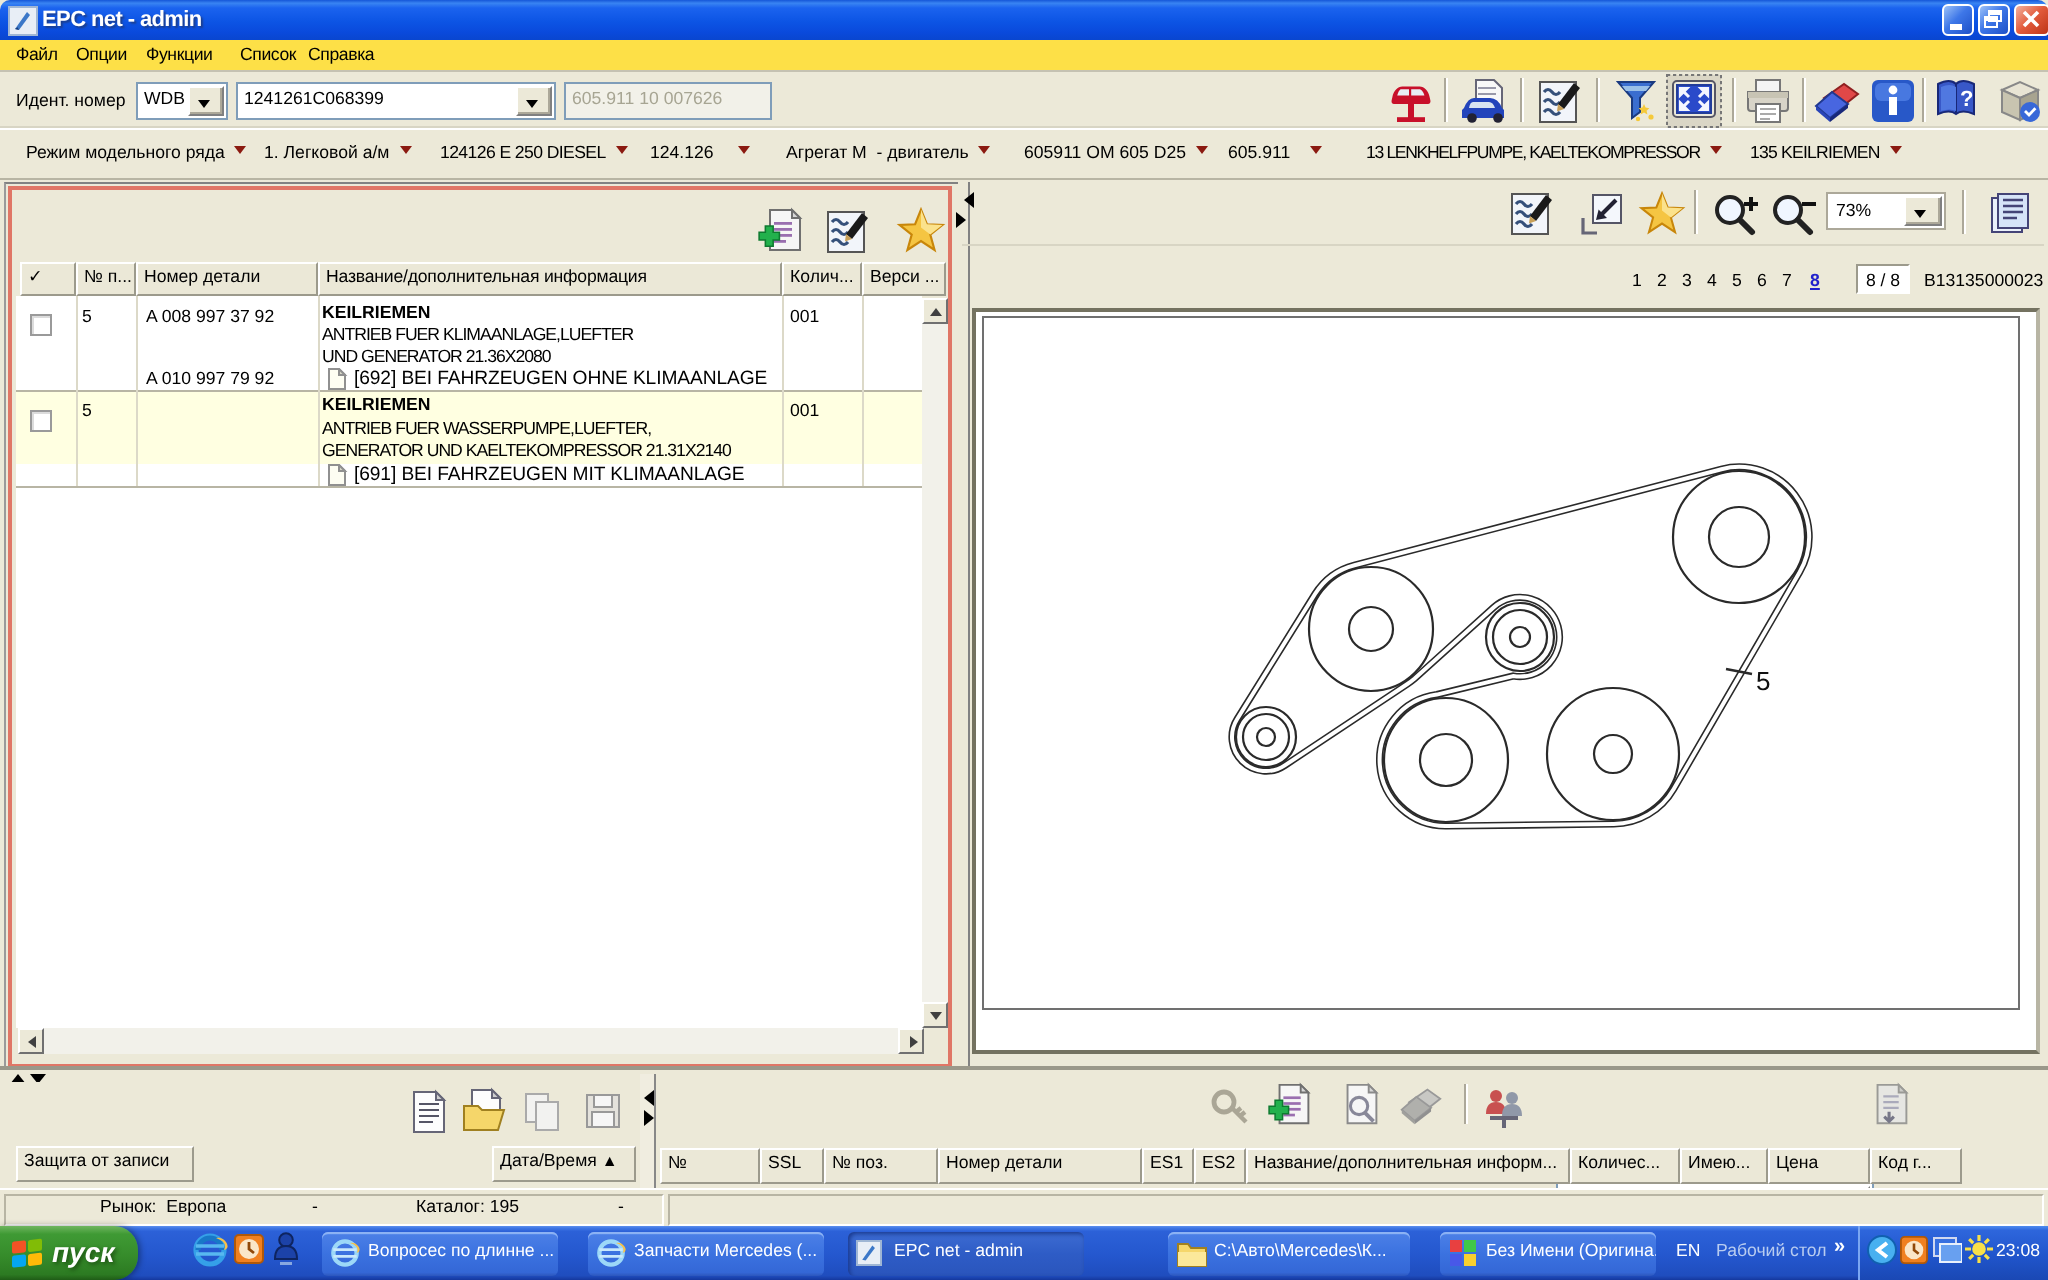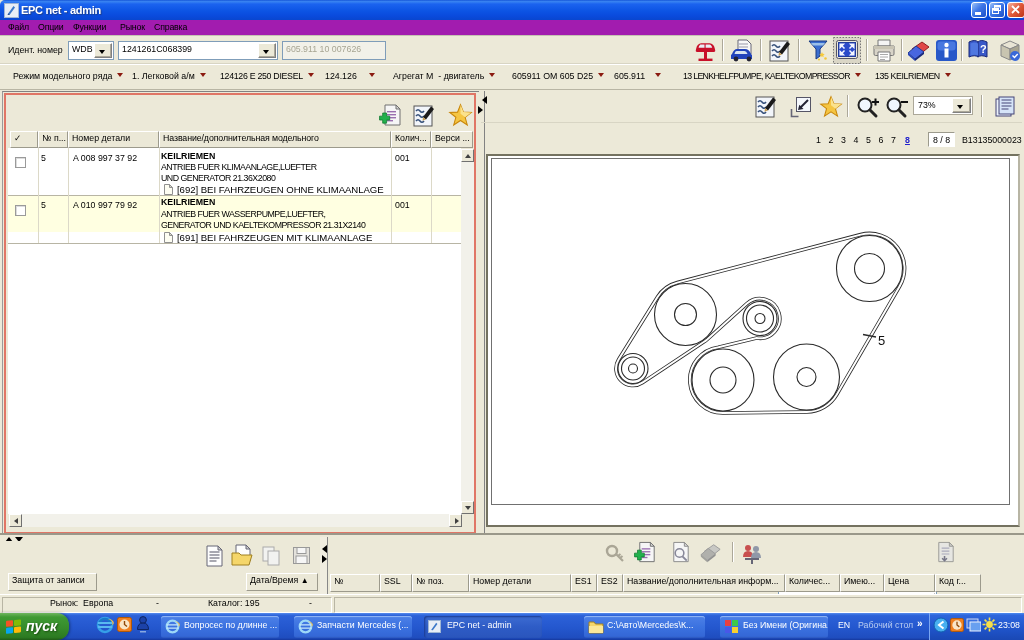--- a/index.html
+++ b/index.html
@@ -35,25 +35,25 @@
           <rect x="2.5" y="5.5" width="6" height="2" fill="#fff"></rect>
         </svg>
   </div>
   <div class="abs" style="left:1007px;top:2px;width:18px;height:16px;border-radius:3px;background:linear-gradient(135deg,#F4B29E 0%,#E25B3C 48%,#BE3418 100%);border:1px solid #fff;box-sizing:border-box;">
     <svg width="15" height="13" viewBox="0 0 15 13">
           <path d="M4 3 L11 10 M11 3 L4 10" stroke="#fff" stroke-width="1.8"></path>
         </svg>
   </div>
 </div>
 
-<div class="abs" style="left:0;top:20px;width:1024px;height:16px;background:#a21caf;border-bottom:1px solid #C5C2B2;box-sizing:border-box;letter-spacing:-0.2px;">
+<div class="abs" style="left:0;top:20px;width:1024px;height:16px;background:#fde047;border-bottom:1px solid #C5C2B2;box-sizing:border-box;letter-spacing:-0.2px;">
   <span class="abs" style="left:8px;top:2px;">Файл</span>
   <span class="abs" style="left:38px;top:2px;">Опции</span>
   <span class="abs" style="left:73px;top:2px;">Функции</span>
-  <span class="abs" style="left:120px;top:2px;">Рынок</span>
+  <span class="abs" style="left:120px;top:2px;">Список</span>
   <span class="abs" style="left:154px;top:2px;">Справка</span>
 </div>
 
 <div class="abs" style="left:0;top:36px;width:1024px;height:28px;background:#ECE9D8;border-bottom:1px solid #D8D5C4;box-sizing:border-box;">
   <span class="abs" style="left:8px;top:9px;">Идент. номер</span>
   <div class="combo" style="left:68px;top:5px;width:46px;height:19px;">
         <span style="position:absolute;left:3px;top:2px;">WDB</span>
         <span class="cbtn"></span>
       </div>
   <div class="combo" style="left:118px;top:5px;width:160px;height:19px;">
@@ -178,21 +178,21 @@
       <svg class="abs" style="left:442px;top:8px;" width="25" height="25" viewBox="0 0 28 28">
             <path d="M14 2 L17.3 10.2 L26 10.6 L19.2 16 L21.6 24.6 L14 19.6 L6.4 24.6 L8.8 16 L2 10.6 L10.7 10.2 Z" fill="#F5C542" stroke="#C8860A" stroke-width="1.2"></path>
             <path d="M14 2 L17.3 10.2 L26 10.6 L19.2 16 L14 12 Z" fill="#FBE28C"></path>
           </svg>
     </div>
     <div id="lp-table">
 
       <div class="hdrcell" style="left:4px;top:36px;width:28px;height:17px;">✓</div>
       <div class="hdrcell" style="left:32px;top:36px;width:30px;height:17px;">№ п...</div>
       <div class="hdrcell" style="left:62px;top:36px;width:91px;height:17px;">Номер детали</div>
-      <div class="hdrcell" style="left:153px;top:36px;width:232px;height:17px;letter-spacing:-0.1px;">Название/дополнительная модельного</div>
+      <div class="hdrcell" style="left:153px;top:36px;width:232px;height:17px;letter-spacing:-0.1px;">Название/дополнительная информация</div>
       <div class="hdrcell" style="left:385px;top:36px;width:40px;height:17px;">Колич...</div>
       <div class="hdrcell" style="left:425px;top:36px;width:42px;height:17px;">Верси ...</div>
 
       <div class="abs" style="left:2px;top:53px;width:453px;height:366px;background:#fff;">
         <div class="abs" style="left:0;top:47.5px;width:453px;height:36px;background:#FFFFE1;"></div>
         <div class="abs" style="left:0;top:46.5px;width:453px;height:1px;background:#B8B5A4;"></div>
         <div class="abs" style="left:0;top:95px;width:453px;height:1px;background:#B8B5A4;"></div>
 
         <div class="abs" style="left:30px;top:0;width:1px;height:95px;background:#DCD9C8;"></div>
         <div class="abs" style="left:60px;top:0;width:1px;height:95px;background:#DCD9C8;"></div>
@@ -208,21 +208,21 @@
         <div class="abs" style="left:153px;top:25px;letter-spacing:-0.5px;">UND GENERATOR 21.36X2080</div>
         <div class="abs" style="left:155px;top:36px;"><svg width="11" height="11" viewBox="0 0 11 11" style="vertical-align:-2px;">
                 <path d="M1.5 0.5 h5 l3 3 v7 h-8 z" fill="#FDFDF2" stroke="#909090"></path>
                 <path d="M6.5 .5 l3 3 h-3 z" fill="#D8D8C8" stroke="#909090"></path>
               </svg></div>
         <div class="abs" style="left:169px;top:35.5px;font-size:9.6px;letter-spacing:-0.05px;">[692] BEI FAHRZEUGEN OHNE KLIMAANLAGE</div>
         <div class="abs" style="left:387px;top:5px;">001</div>
 
         <div class="abs" style="left:7px;top:57px;width:9px;height:9px;background:#fff;border:1px solid #9A9A9A;box-shadow:inset 1px 1px 0 #DCDCDC;"></div>
         <div class="abs" style="left:33px;top:52px;">5</div>
-        <div class="abs" style="left:65px;top:52px;">A 010 997 79 92</div>
+        <div class="abs" style="left:65px;top:36px;">A 010 997 79 92</div>
         <div class="abs" style="left:153px;top:49px;font-weight:bold;">KEILRIEMEN</div>
         <div class="abs" style="left:153px;top:60.5px;letter-spacing:-0.5px;">ANTRIEB FUER WASSERPUMPE,LUEFTER,</div>
         <div class="abs" style="left:153px;top:72px;letter-spacing:-0.5px;">GENERATOR UND KAELTEKOMPRESSOR 21.31X2140</div>
         <div class="abs" style="left:155px;top:84px;"><svg width="11" height="11" viewBox="0 0 11 11" style="vertical-align:-2px;">
                 <path d="M1.5 0.5 h5 l3 3 v7 h-8 z" fill="#FDFDF2" stroke="#909090"></path>
                 <path d="M6.5 .5 l3 3 h-3 z" fill="#D8D8C8" stroke="#909090"></path>
               </svg></div>
         <div class="abs" style="left:169px;top:83.5px;font-size:9.6px;letter-spacing:-0.05px;">[691] BEI FAHRZEUGEN MIT KLIMAANLAGE</div>
         <div class="abs" style="left:387px;top:52px;">001</div>
       </div>

